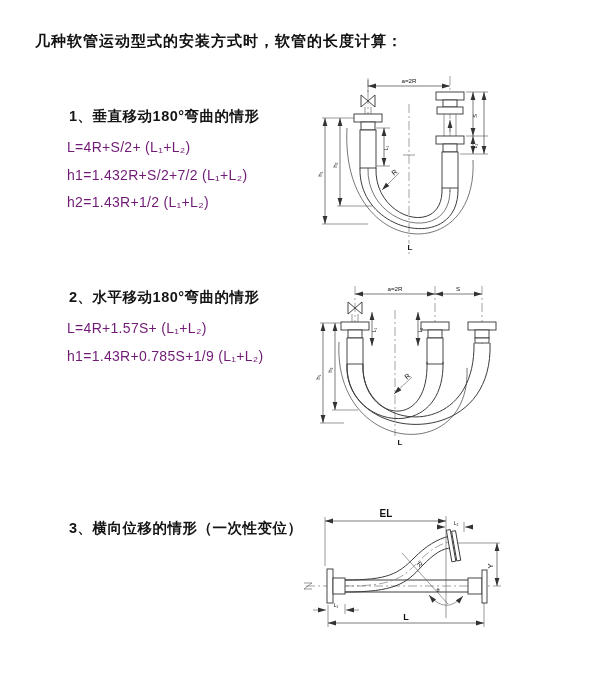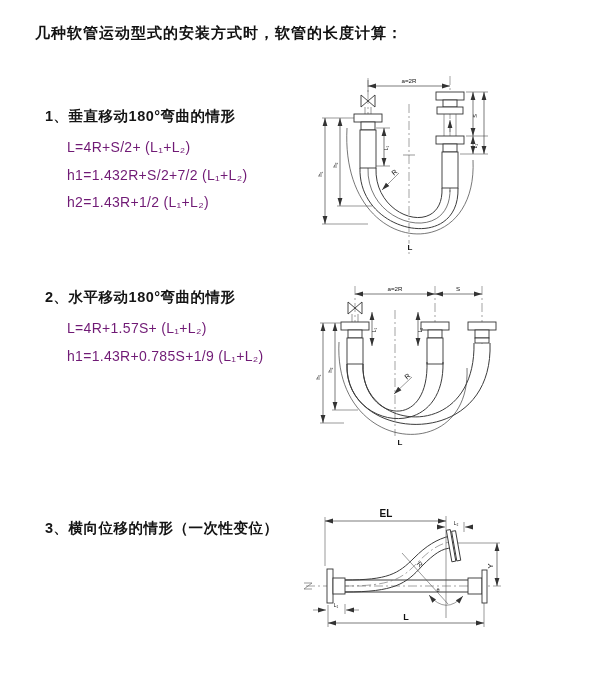--- a/index.html
+++ b/index.html
@@ -1,28 +1,28 @@
 <!DOCTYPE html>
 <html><head>
 <meta charset="utf-8">
 <style>
   html,body{margin:0;padding:0;background:#ffffff;}
   .page{
     position:relative;width:600px;height:675px;background:#ffffff;overflow:hidden;
     font-family:"Liberation Sans",sans-serif;color:#111;
   }
   .doc-title{
-    position:absolute;left:35px;top:24px;font-size:15px;font-weight:700;
+    position:absolute;left:35px;top:32px;font-size:15px;font-weight:700;
     letter-spacing:1px;color:#111;white-space:nowrap;
   }
   .section{position:absolute;left:45px;}
   .sec-1{top:107px;}
   .sec-2{top:288px;}
   .sec-3{top:519px;}
-  .sec-heading{font-size:14.5px;font-weight:700;letter-spacing:.5px;color:#151515;white-space:nowrap;}
+  .sec-heading{font-size:14.5px;font-weight:700;letter-spacing:.5px;color:#151515;white-space:nowrap;margin-left:24px;}
   .formulas{margin-top:8px;padding-left:22px;}
   .formula{font-size:14px;color:#701a75;height:27.5px;line-height:27.5px;white-space:nowrap;letter-spacing:.3px;}
   .diagram{position:absolute;}
   .d1{left:310px;top:70px;}
   .d2{left:310px;top:280px;}
   .d3{left:300px;top:500px;}
   
   .hose{fill:none;stroke:#3c3c3c;stroke-width:1;}
   .hose-thin{fill:none;stroke:#3c3c3c;stroke-width:.7;}
   .plate{fill:#ffffff;stroke:#333;stroke-width:.9;}

